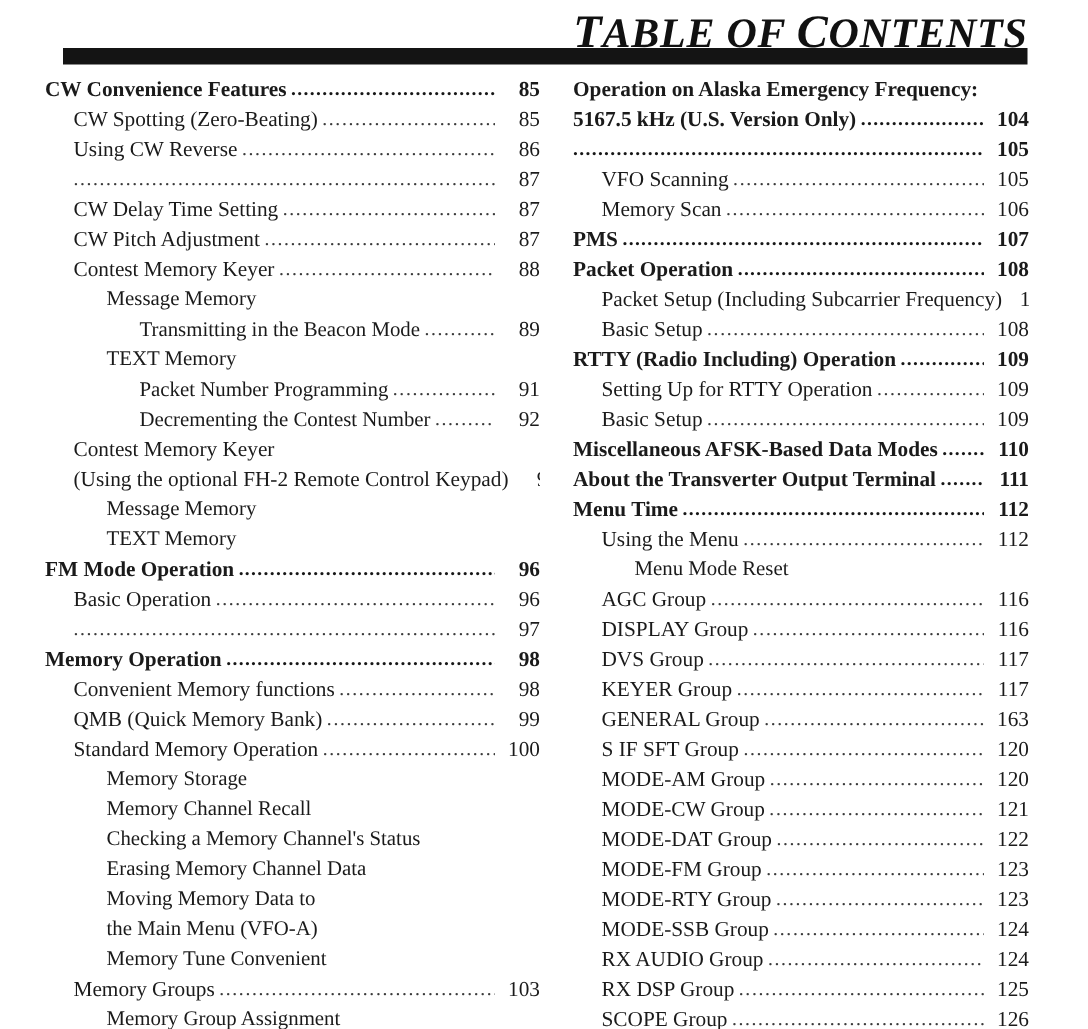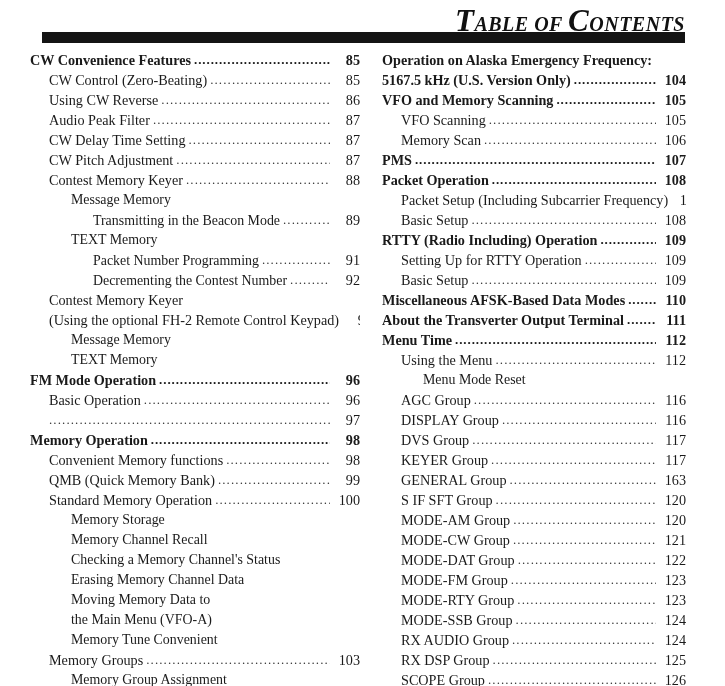--- a/index.html
+++ b/index.html
@@ -31,21 +31,21 @@
     letter-spacing: 0.5px;
     line-height: 34px;
     padding-top: 4px;
     color: #111111;
     white-space: nowrap;
   }
   .toc-title .cap {
     font-size: 31px;
   }
   .toc-title .sc {
-    font-size: 20px;
+    font-size: 28px;
   }
 
   .rule-bar {
     position: absolute;
     left: 42px;
     top: 32px;
     width: 643px;
     height: 11px;
     background: #141414;
   }
@@ -73,20 +73,21 @@
     display: flex;
     align-items: baseline;
     font-size: 14.2px;
     line-height: 20px;
     height: 20px;
     white-space: nowrap;
     overflow: hidden;
   }
   .entry.bold {
     font-weight: bold;
+    align-items: flex-end;
   }
   .entry .etext {
     flex: 0 0 auto;
     padding-right: 3px;
   }
   .entry .leader {
     flex: 1 1 auto;
     overflow: hidden;
     white-space: nowrap;
     font-size: 13px;
@@ -130,31 +131,30 @@
 <div class="rule-bar"></div>
 
 <div class="columns">
   <div class="col col-left" id="col-left">
       <div class="entry lvl0 bold">
         <span class="etext">CW Convenience Features</span>
         <span class="leader">........................................................................................................................</span>
         <span class="pg">85</span>
       </div>
       <div class="entry lvl1">
-        <span class="etext">CW Control (Zero-Beating)</span>
+        <span class="etext">CW Spotting (Zero-Beating)</span>
         <span class="leader">........................................................................................................................</span>
         <span class="pg">85</span>
       </div>
       <div class="entry lvl1">
         <span class="etext">Using CW Reverse</span>
         <span class="leader">........................................................................................................................</span>
         <span class="pg">86</span>
       </div>
       <div class="entry lvl1">
-        <span class="etext">Audio Peak Filter</span>
         <span class="leader">........................................................................................................................</span>
         <span class="pg">87</span>
       </div>
       <div class="entry lvl1">
         <span class="etext">CW Delay Time Setting</span>
         <span class="leader">........................................................................................................................</span>
         <span class="pg">87</span>
       </div>
       <div class="entry lvl1">
         <span class="etext">CW Pitch Adjustment</span>
@@ -296,21 +296,20 @@
         <span class="etext">Operation on Alaska Emergency Frequency:</span>
         <span class="leader">........................................................................................................................</span>
         <span class="pg"></span>
       </div>
       <div class="entry lvl0 bold">
         <span class="etext">5167.5 kHz (U.S. Version Only)</span>
         <span class="leader">........................................................................................................................</span>
         <span class="pg">104</span>
       </div>
       <div class="entry lvl0 bold">
-        <span class="etext">VFO and Memory Scanning</span>
         <span class="leader">........................................................................................................................</span>
         <span class="pg">105</span>
       </div>
       <div class="entry lvl1">
         <span class="etext">VFO Scanning</span>
         <span class="leader">........................................................................................................................</span>
         <span class="pg">105</span>
       </div>
       <div class="entry lvl1">
         <span class="etext">Memory Scan</span>

